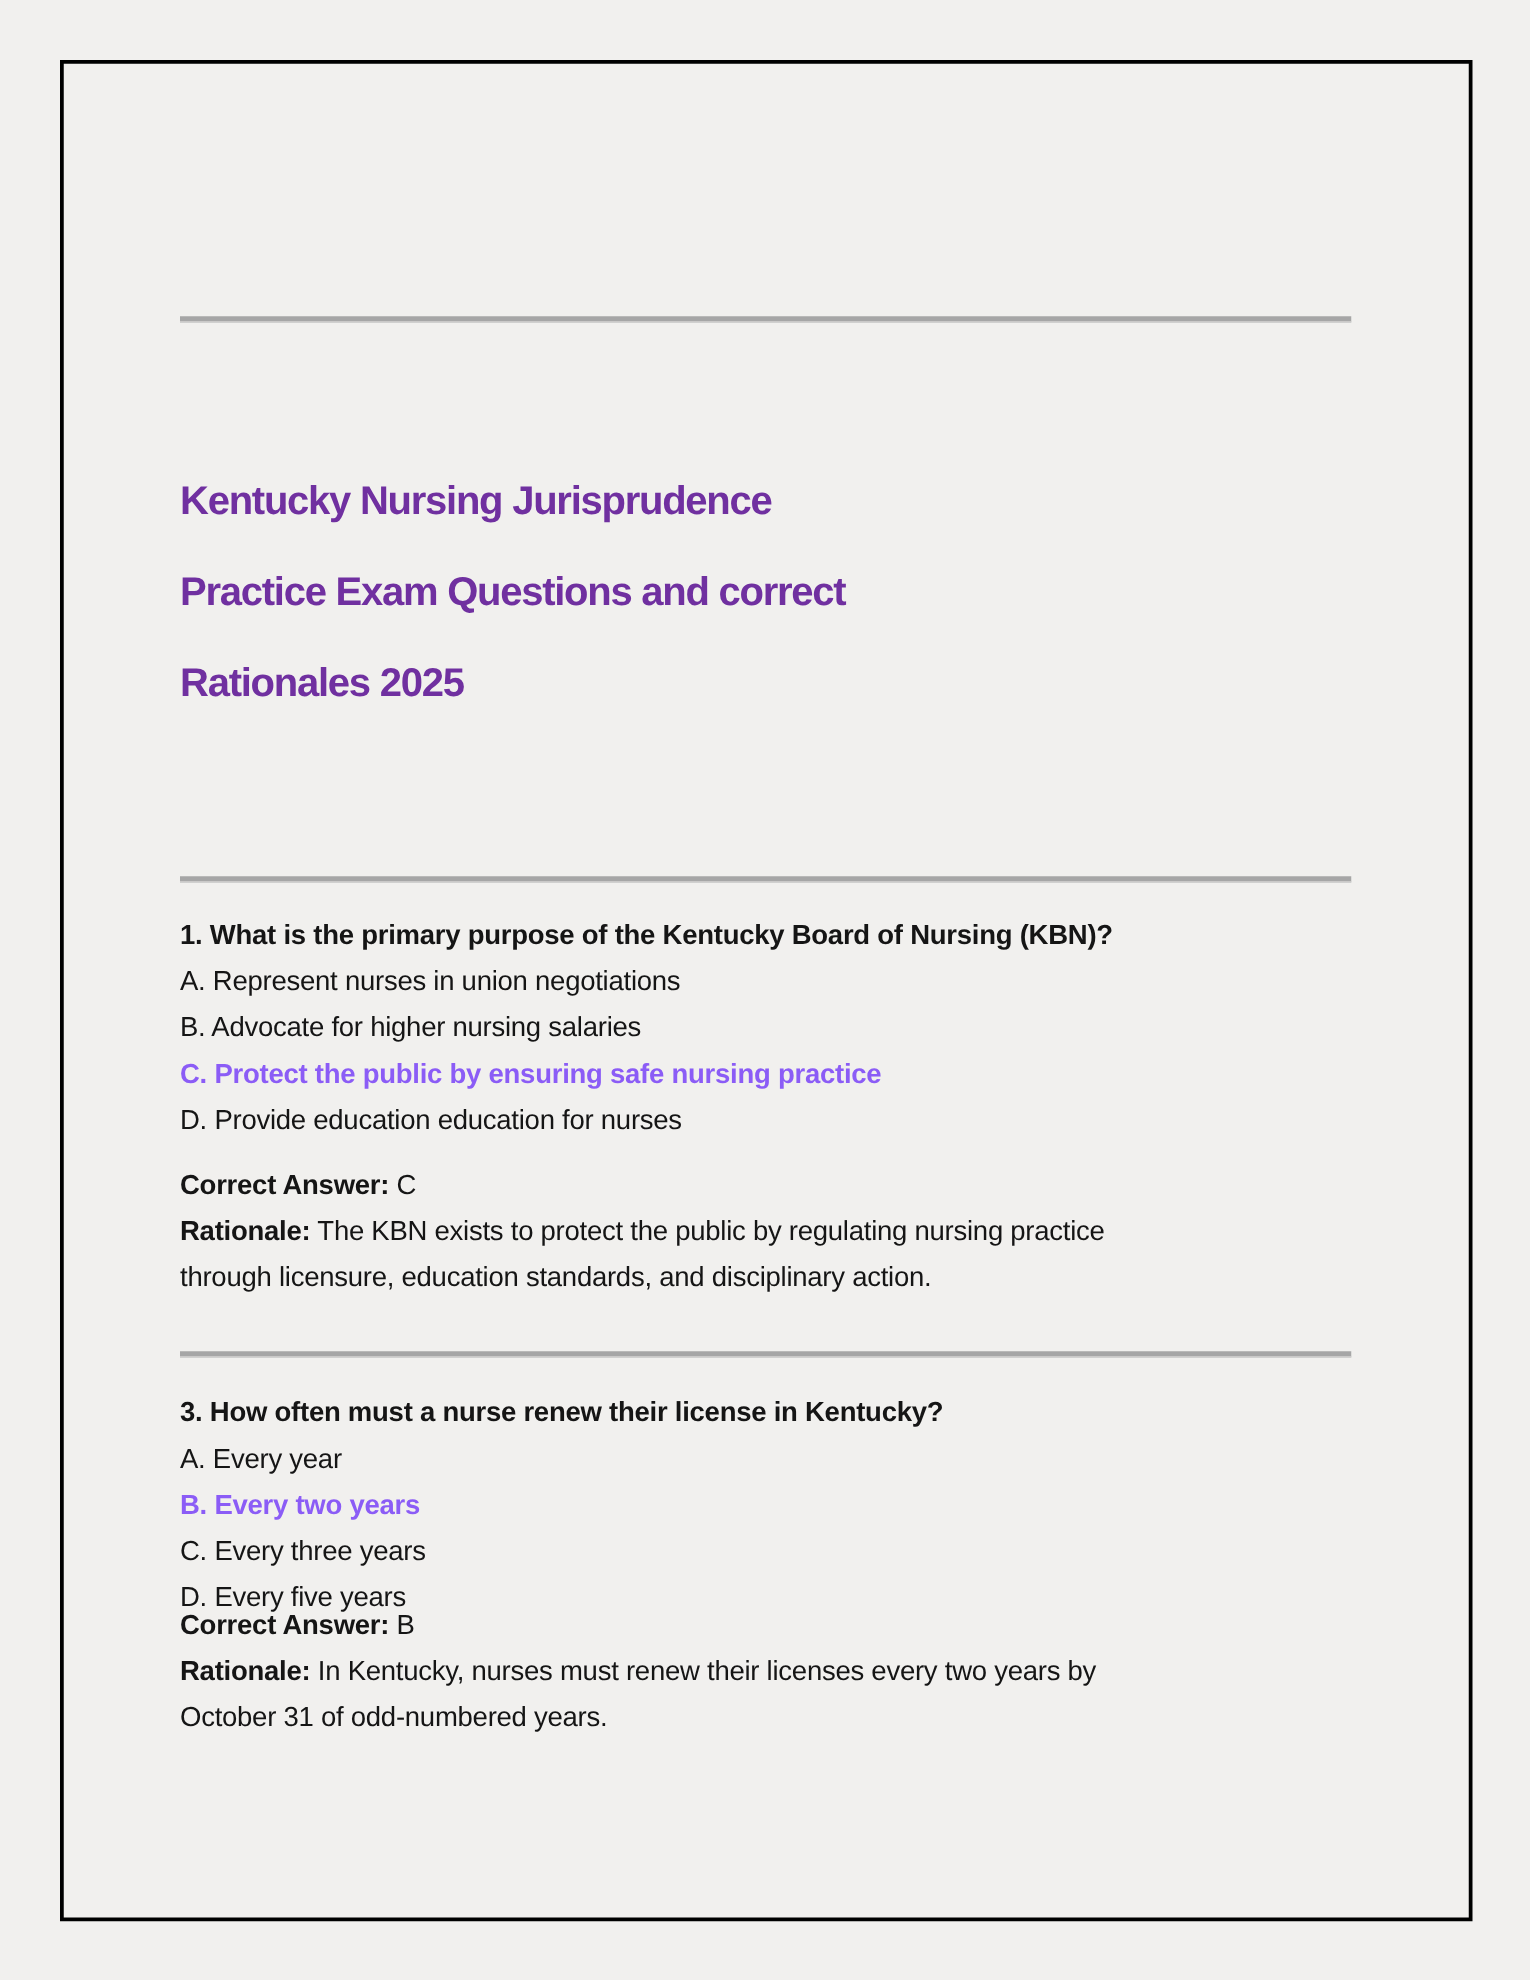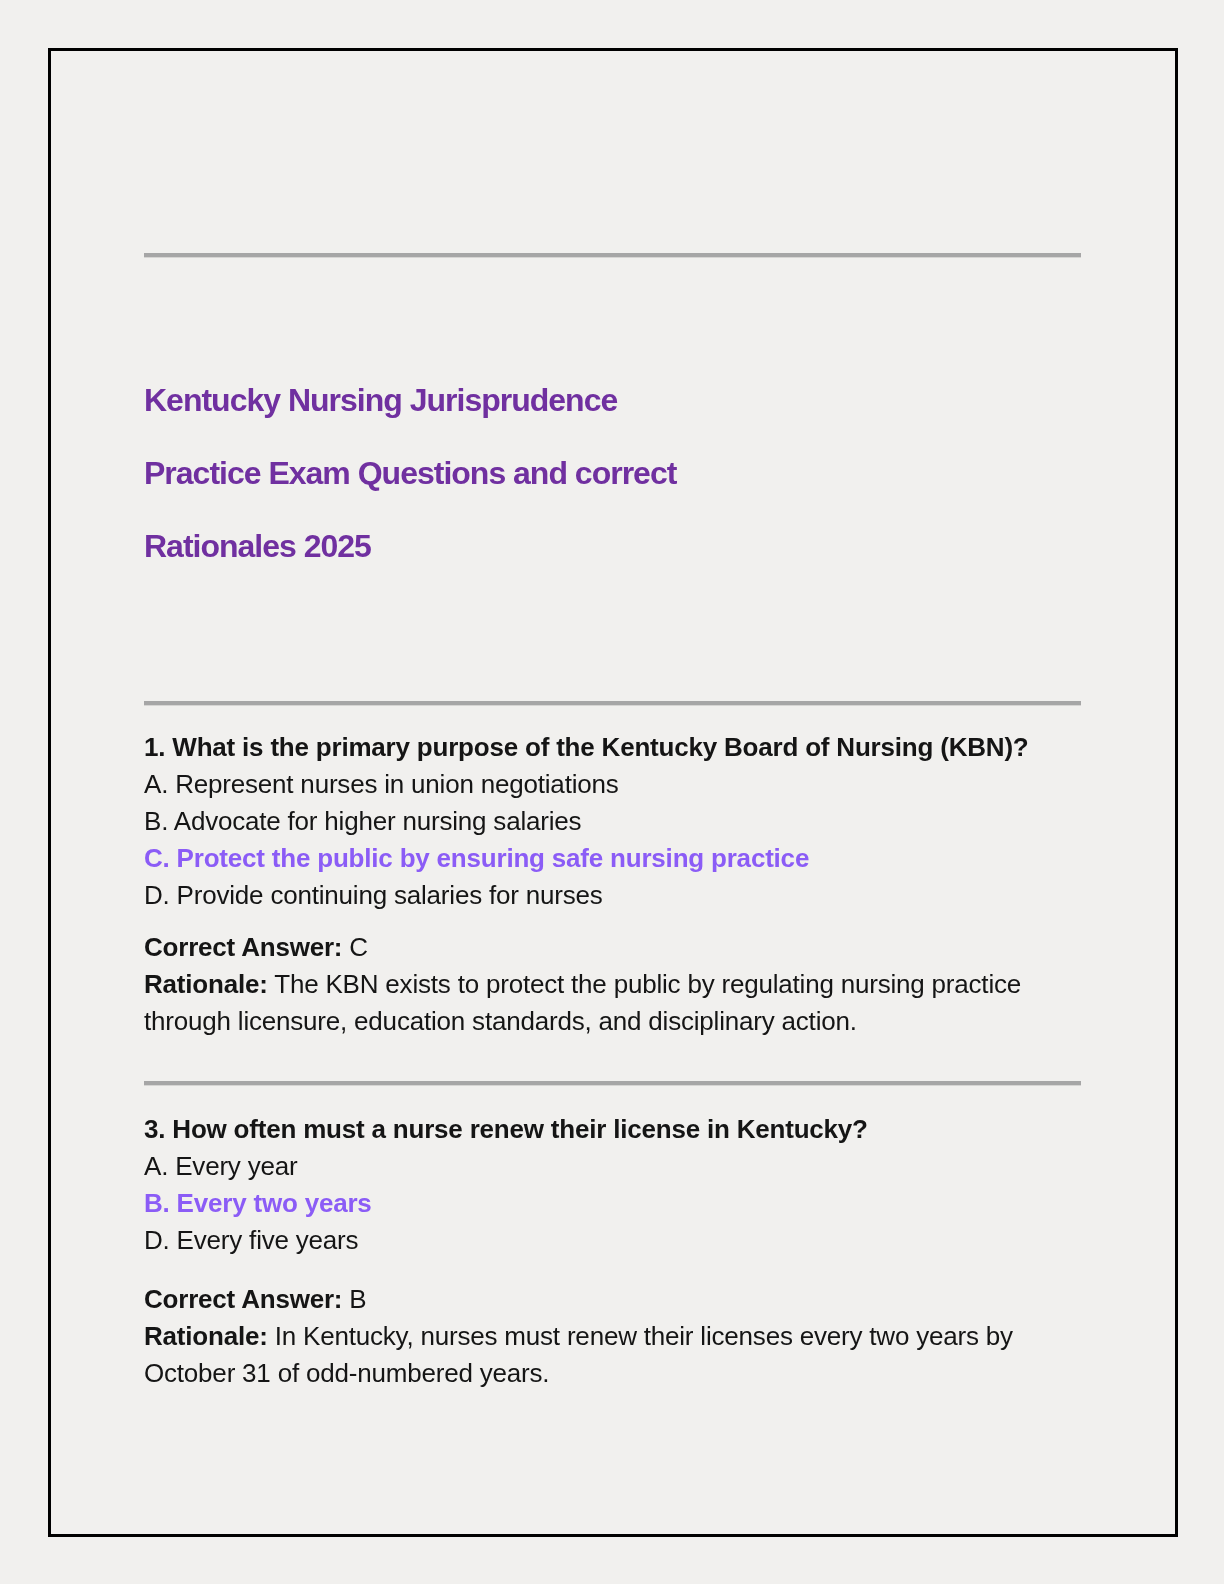--- a/index.html
+++ b/index.html
@@ -43,21 +43,21 @@
     font-size: 32px;
     line-height: 73px;
     font-weight: bold;
     letter-spacing: -1px;
     color: #7030a0;
   }
   .text-block {
     position: absolute;
     left: 144px;
     width: 940px;
-    font-size: 26px;
+    font-size: 22px;
     line-height: 37px;
     letter-spacing: -0.2px;
   }
   .q1-options { top: 729px; }
   .q1-answer  { top: 929px; }
   .q2-options { top: 1111px; }
   .q2-answer  { top: 1281px; }
   .q-heading {
     font-weight: bold;
   }
@@ -82,41 +82,42 @@
   <div>Rationales 2025</div>
 </div>
 
 <div class="rule rule-2"></div>
 
 <div class="text-block q1-options">
   <div class="q-heading">1. What is the primary purpose of the Kentucky Board of Nursing (KBN)?</div>
   <div class="option">A. Represent nurses in union negotiations</div>
   <div class="option">B. Advocate for higher nursing salaries</div>
   <div class="option correct">C. Protect the public by ensuring safe nursing practice</div>
-  <div class="option">D. Provide continuing salaries for nurses</div>
+  <div class="option">D. Provide education education for nurses</div>
 </div>
 
 <div class="text-block q1-answer">
   <div>
     <span class="lbl">Correct Answer:</span>
     <span>C</span>
   </div>
   <div>
     <span class="lbl">Rationale:</span>
     <span>The KBN exists to protect the public by regulating nursing practice</span>
   </div>
   <div>through licensure, education standards, and disciplinary action.</div>
 </div>
 
 <div class="rule rule-3"></div>
 
 <div class="text-block q2-options">
   <div class="q-heading">3. How often must a nurse renew their license in Kentucky?</div>
   <div class="option">A. Every year</div>
   <div class="option correct">B. Every two years</div>
+  <div class="option">C. Every three years</div>
   <div class="option">D. Every five years</div>
 </div>
 
 <div class="text-block q2-answer">
   <div>
     <span class="lbl">Correct Answer:</span>
     <span>B</span>
   </div>
   <div>
     <span class="lbl">Rationale:</span>

